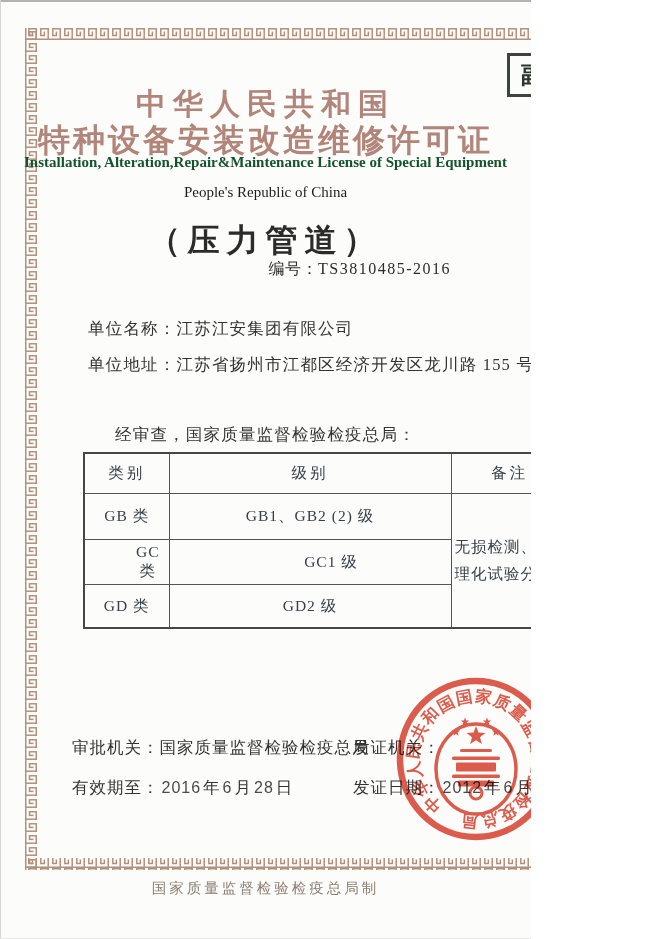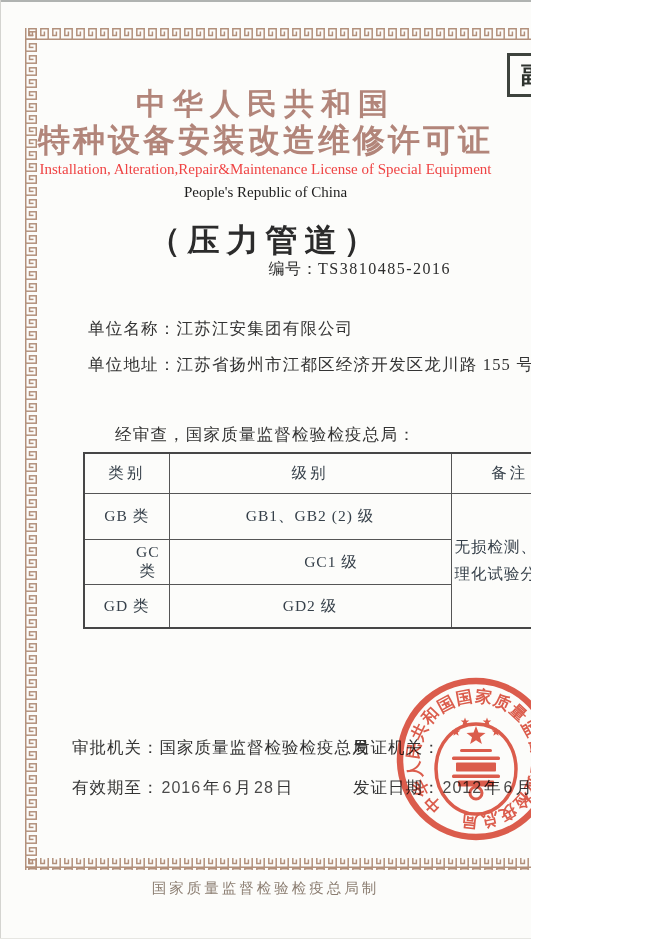--- a/index.html
+++ b/index.html
@@ -15,21 +15,21 @@
     position:absolute;left:507px;top:53px;width:88px;height:38px;
     border:3px solid #3d433d;display:flex;align-items:center;justify-content:center;
     font-family:"Liberation Sans","DejaVu Sans",sans-serif;
     font-weight:700;font-size:24px;color:#2e332e;letter-spacing:6px;text-indent:6px;
   }
   .ctr{position:absolute;left:0;right:0;text-align:center;}
   .title-cn1{top:84px;font-family:"Liberation Sans","DejaVu Sans",sans-serif;
     font-weight:700;font-size:30px;color:#b2857a;letter-spacing:7px;}
   .title-cn2{top:119px;font-family:"Liberation Sans","DejaVu Sans",sans-serif;
     font-weight:700;font-size:32px;color:#b2857a;letter-spacing:3px;}
-  .title-en1{top:161px;font-weight:400;font-size:15px;color:#ef4444;}
+  .title-en1{top:154px;font-weight:700;font-size:15px;color:#14532d;}
   .title-en2{top:184px;font-weight:400;font-size:15px;color:#1d1d1d;}
   .subtitle{top:219px;font-weight:600;font-size:32px;color:#2b2b2b;letter-spacing:7px;}
   .serial{position:absolute;top:259px;right:80px;font-size:16px;color:#2d2d2d;letter-spacing:.5px;}
   .serial .val{letter-spacing:1.5px;}
   .field{position:absolute;left:88px;font-size:16.5px;color:#333;letter-spacing:1.2px;white-space:nowrap;}
   .field-name{top:318px;} .field-addr{top:354px;}
   .approval-note{position:absolute;left:115px;top:424px;font-size:16.5px;color:#333;letter-spacing:1.2px;}
   .license-table{
     position:absolute;left:83px;top:452px;width:485px;border-collapse:collapse;
     table-layout:fixed;font-size:15.5px;color:#36404a;border:2.5px solid #464646;

